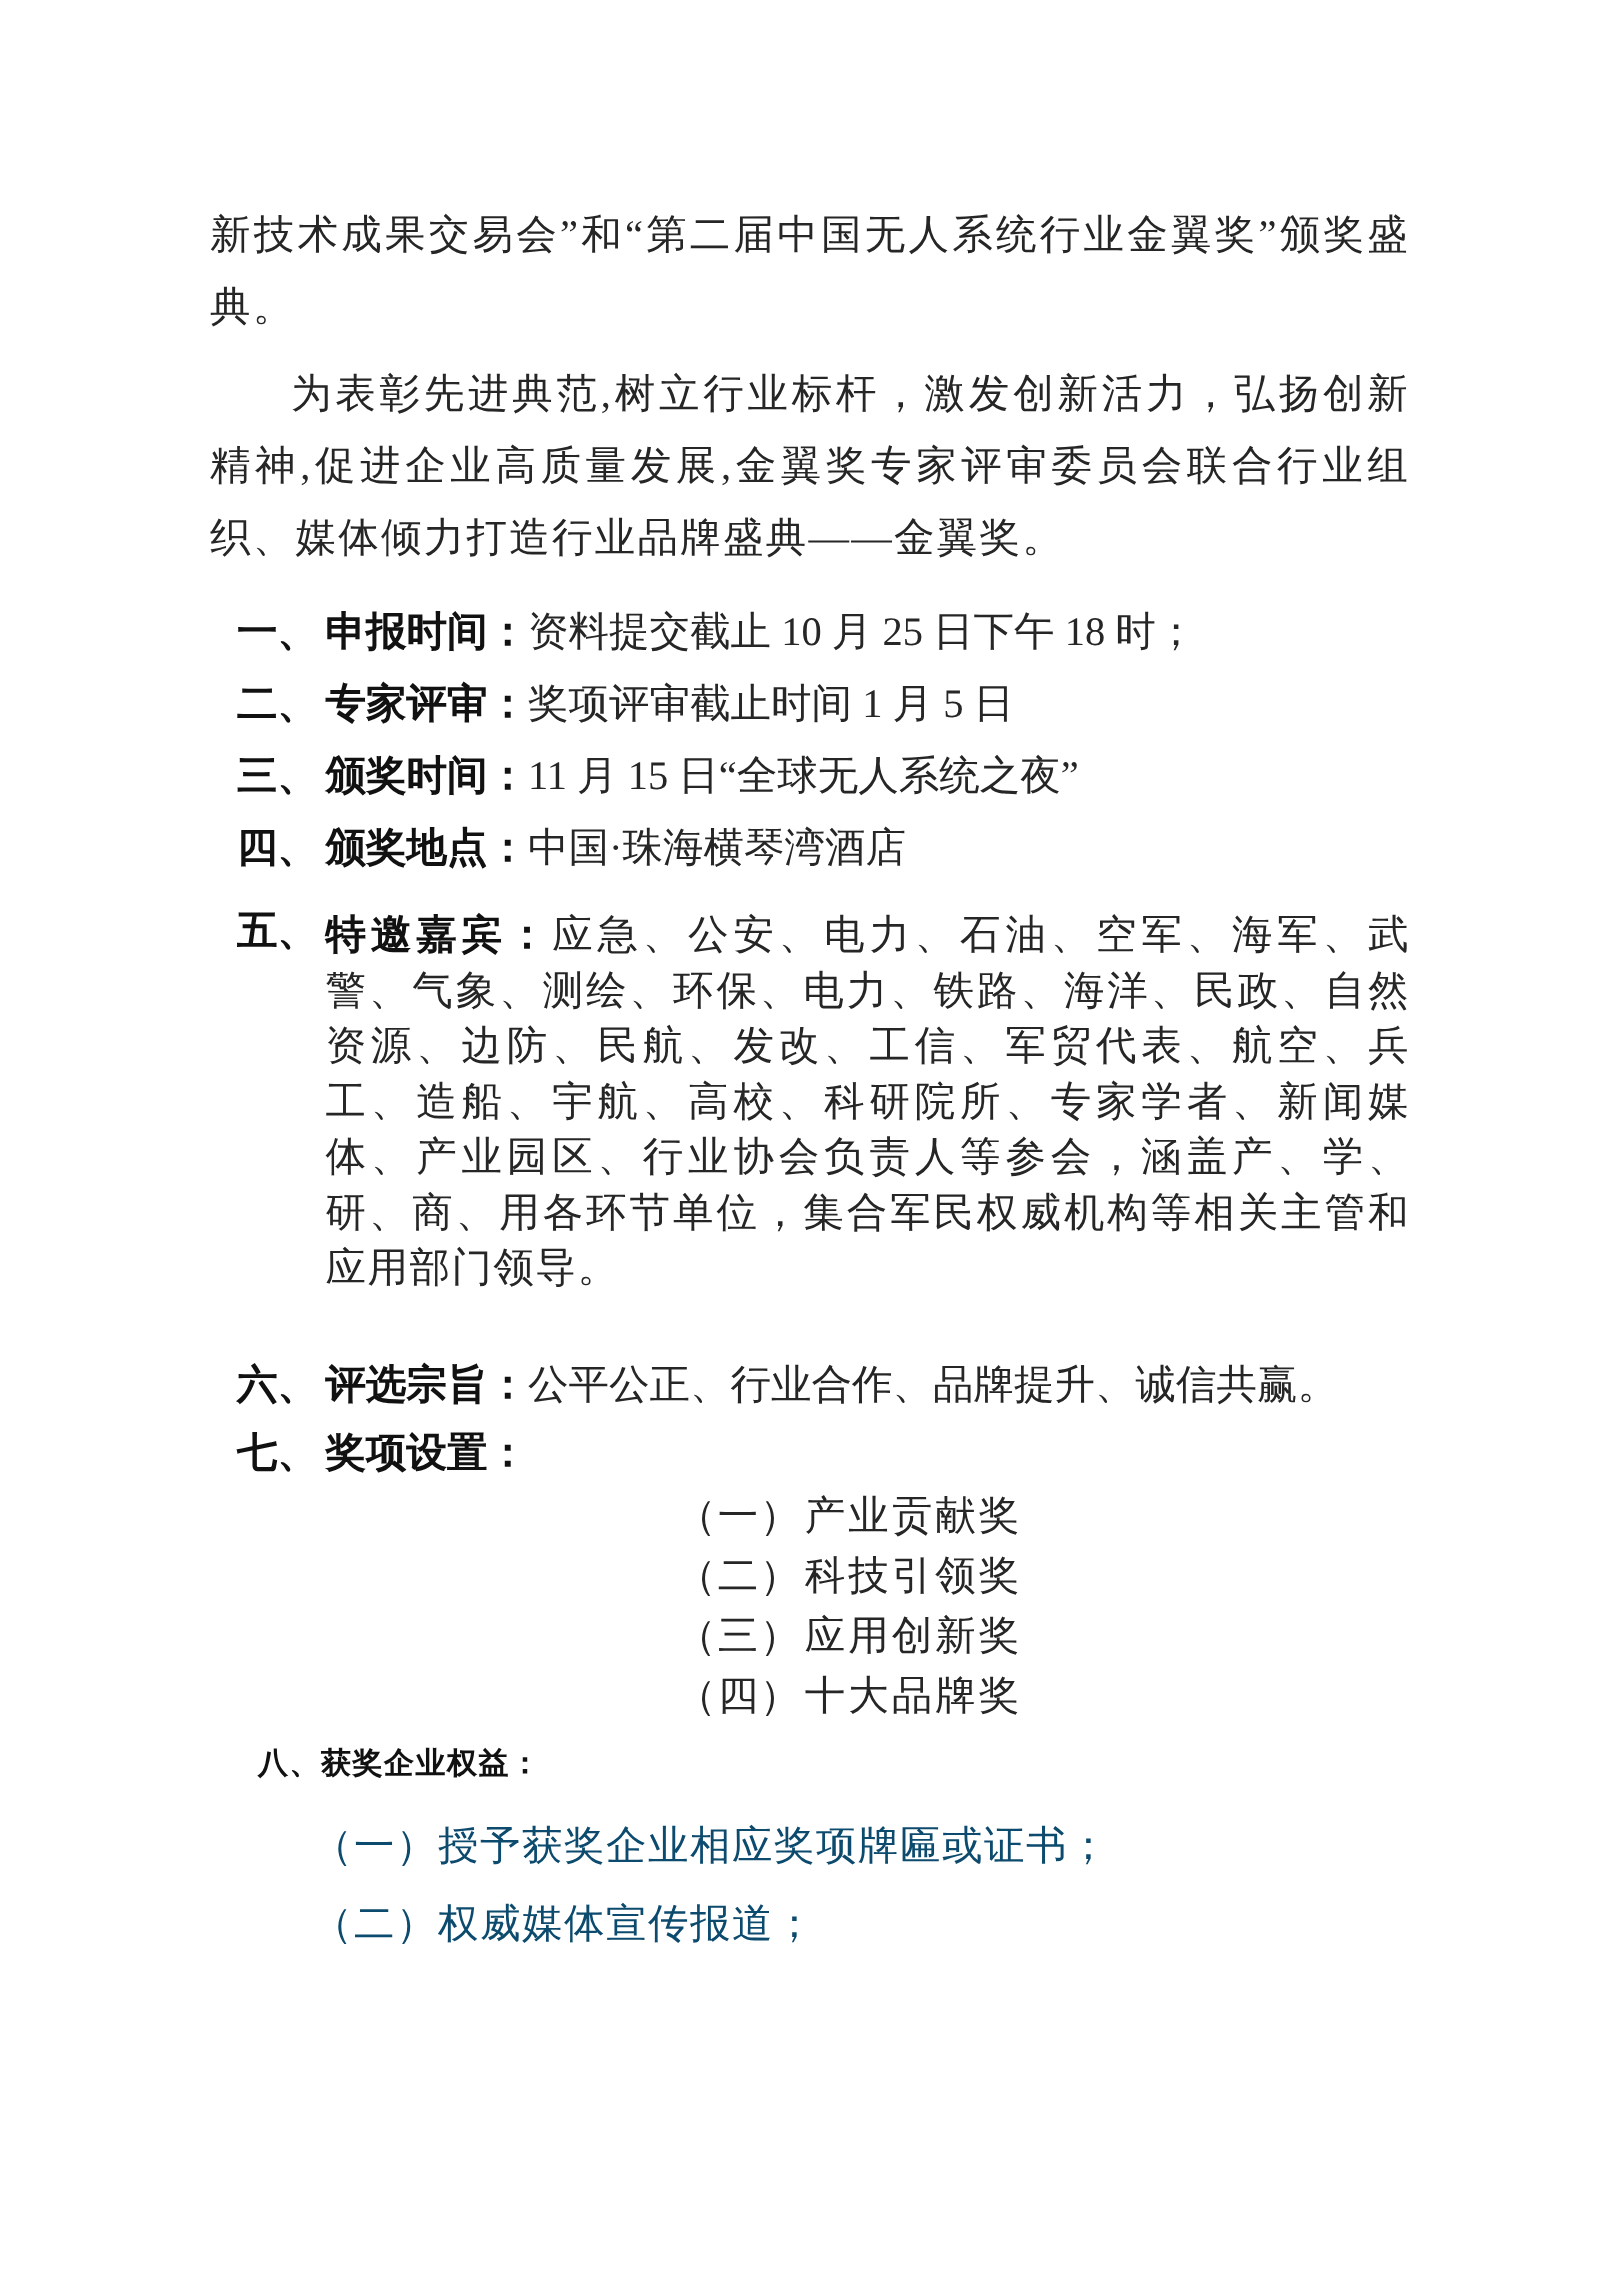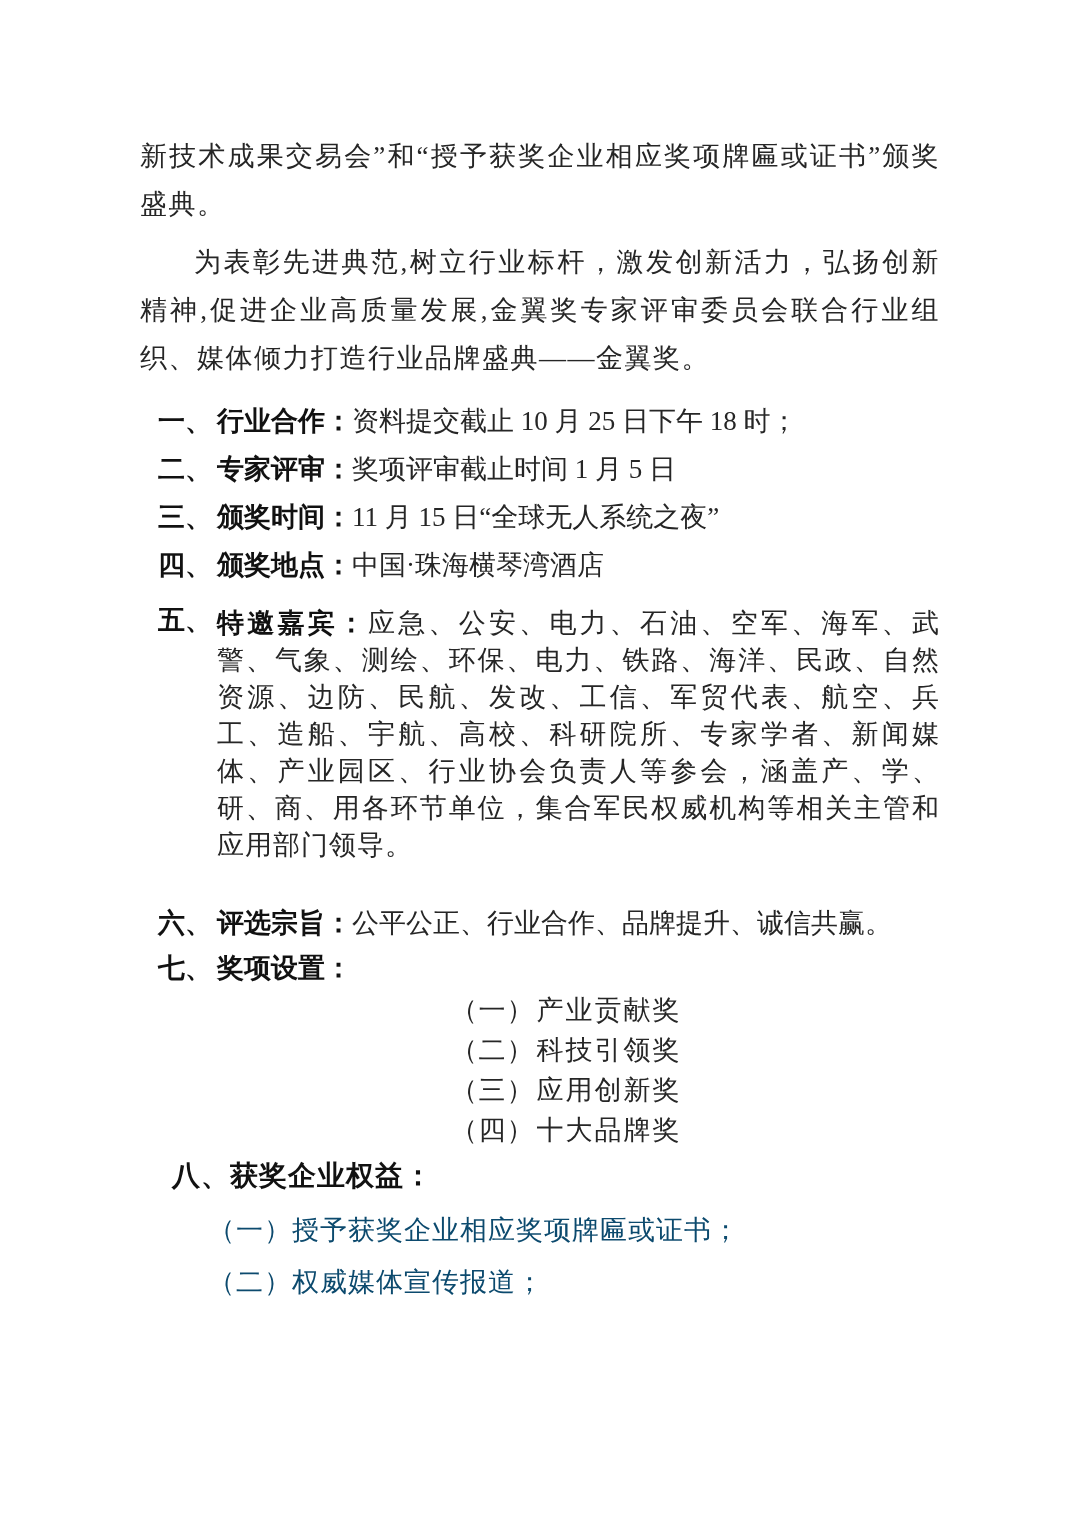--- a/index.html
+++ b/index.html
@@ -70,50 +70,50 @@
   }
   .award-row.first { margin-top: 0; }
   .award-num { letter-spacing: 1px; }
   .award-name { margin-left: 2px; letter-spacing: 2px; }
 
   .sec8-heading {
     margin-top: 14px;
     margin-left: 32px;
     font-family: "Liberation Sans", "DejaVu Sans", sans-serif;
     font-weight: 700;
-    font-size: 28px;
+    font-size: 20px;
     line-height: 34px;
     color: #111;
     letter-spacing: 1px;
   }
   .benefit-row {
     margin-left: 68px;
     margin-top: 22px;
     font-size: 27px;
     line-height: 30px;
     color: #0c4a6e;
     letter-spacing: 1px;
   }
 </style>
 </head>
 <body>
 
 <div class="page">
   <div class="content">
 
-    <p class="para">新技术成果交易会”和“授予获奖企业相应奖项牌匾或证书”颁奖盛典。</p>
+    <p class="para">新技术成果交易会”和“第二届中国无人系统行业金翼奖”颁奖盛典。</p>
 
     <p class="para indent mt-sm">为表彰先进典范,树立行业标杆，激发创新活力，弘扬创新精神,促进企业高质量发展,金翼奖专家评审委员会联合行业组织、媒体倾力打造行业品牌盛典——金翼奖。</p>
 
 
     <div class="num-list">
 
       <div class="li-row first">
         <span class="li-num">一、</span>
-        <span class="li-body"><span class="li-label">行业合作：</span><span class="li-text">资料提交截止 10 月 25 日下午 18 时；</span></span>
+        <span class="li-body"><span class="li-label">申报时间：</span><span class="li-text">资料提交截止 10 月 25 日下午 18 时；</span></span>
       </div>
 
       <div class="li-row">
         <span class="li-num">二、</span>
         <span class="li-body"><span class="li-label">专家评审：</span><span class="li-text">奖项评审截止时间 1 月 5 日</span></span>
       </div>
 
       <div class="li-row">
         <span class="li-num">三、</span>
         <span class="li-body"><span class="li-label">颁奖时间：</span><span class="li-text">11 月 15 日“全球无人系统之夜”</span></span>

